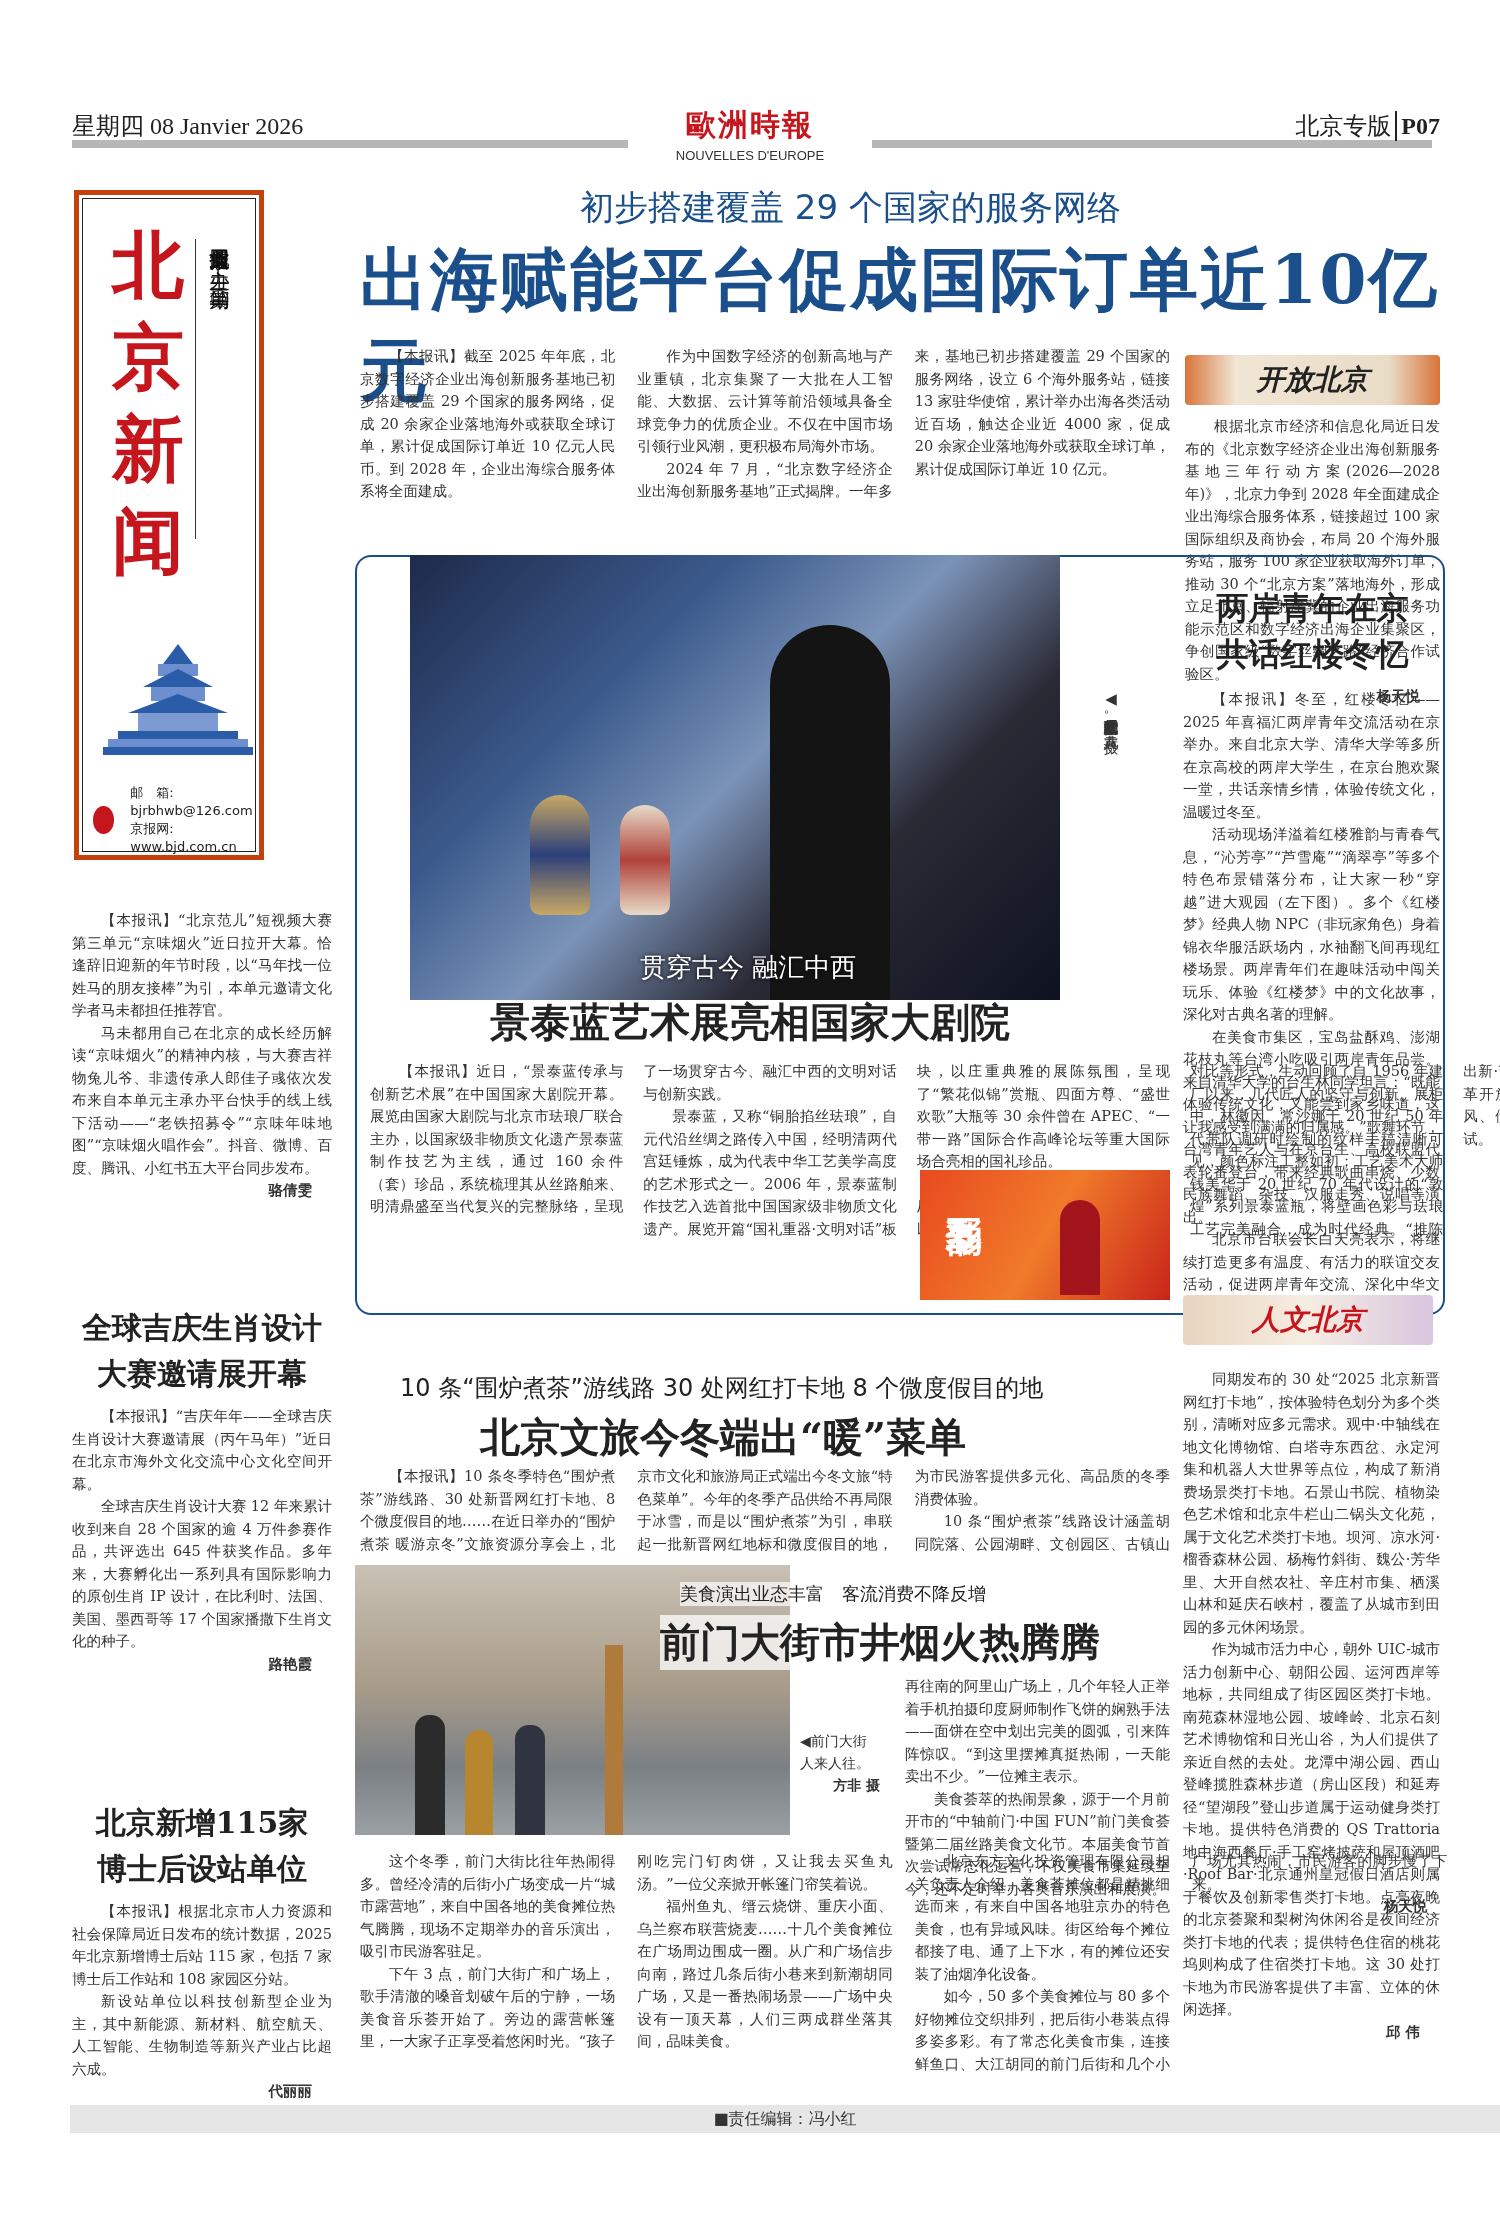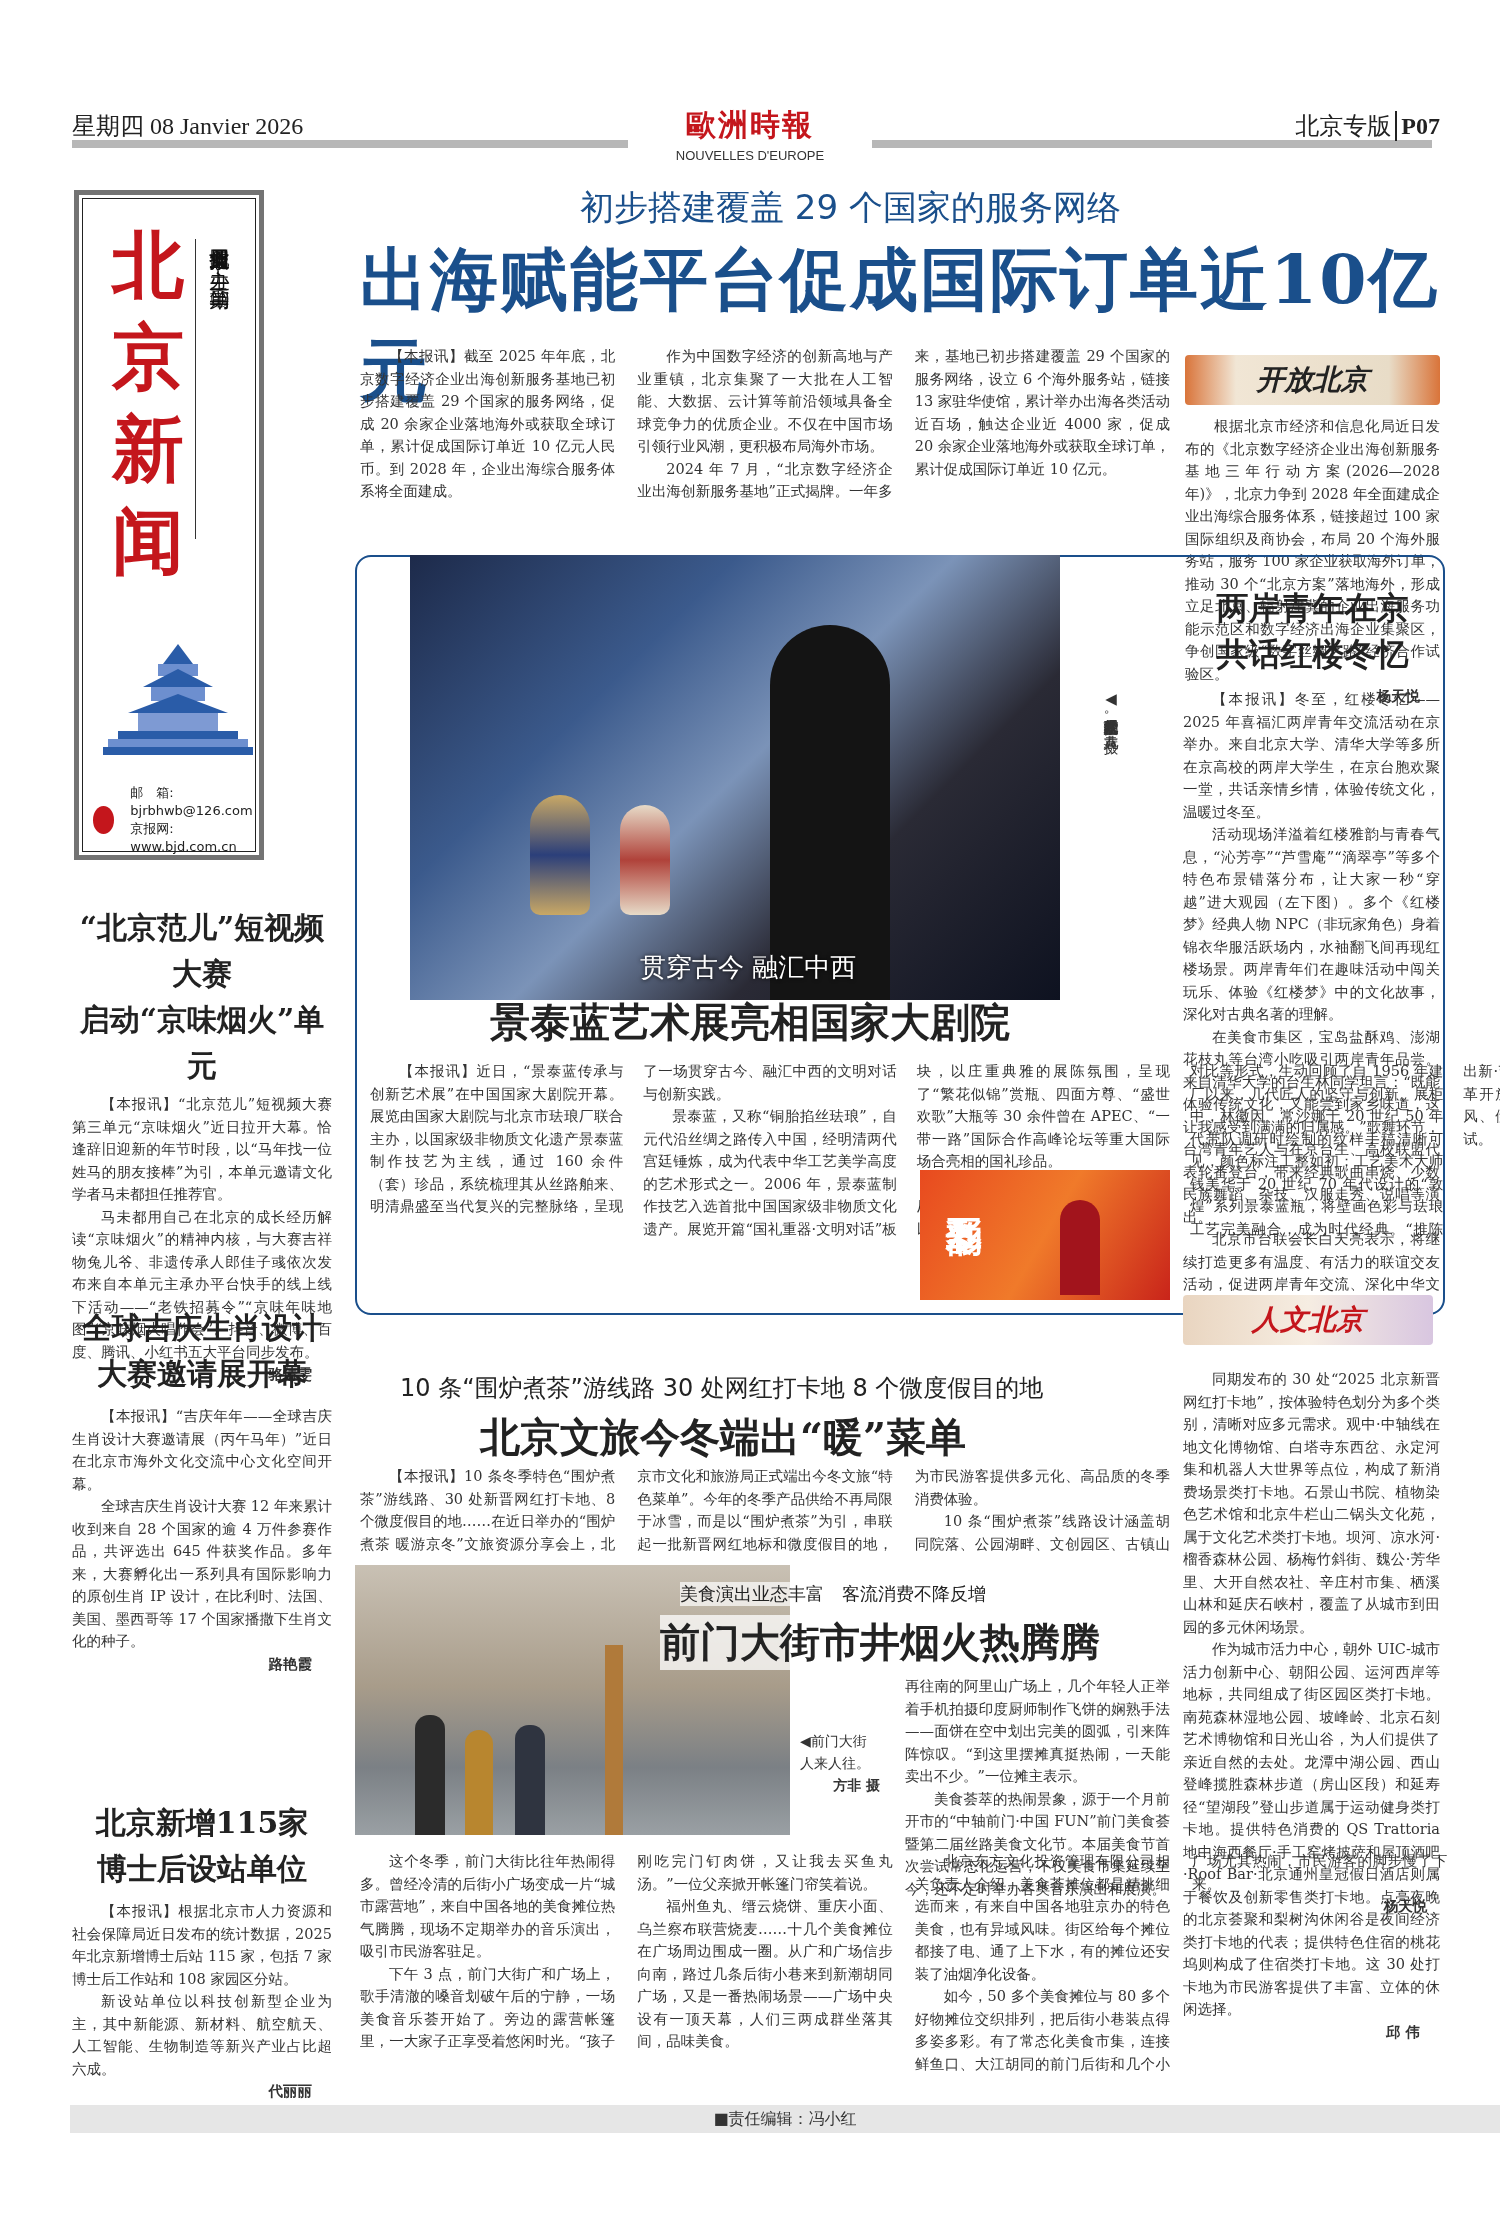--- a/index.html
+++ b/index.html
@@ -4,21 +4,21 @@
 <style>
 *{box-sizing:border-box;margin:0;padding:0}
 body{width:1500px;height:2237px;background:#fff;font-family:"DejaVu Serif",serif;color:#222;position:relative;overflow:hidden}
 .abs{position:absolute}
 .hdr-date{left:72px;top:110px;font-size:24px;font-family:"Liberation Serif",serif;color:#222}
 .hdr-rule{top:140px;height:8px;background:#b7b7b7}
 .logo-cn{left:650px;top:105px;width:200px;text-align:center;font-size:30px;color:#c4161c;font-weight:bold;letter-spacing:2px}
 .logo-en{left:650px;top:148px;width:200px;text-align:center;font-size:13px;font-family:"Liberation Sans",sans-serif;color:#333}
 .hdr-right{right:60px;top:110px;font-size:24px;font-family:"Liberation Serif",serif;display:flex;align-items:center;gap:4px}
 .hdr-right .sep{width:2px;height:30px;background:#222}
-.masthead{left:74px;top:190px;width:190px;height:670px;border:5px solid #737373;padding:3px}
+.masthead{left:74px;top:190px;width:190px;height:670px;border:5px solid #c2410c;padding:3px}
 .masthead-inner{border:1px solid #222;width:100%;height:100%;position:relative}
 .mh-title{position:absolute;left:20px;top:20px;width:90px;font-size:72px;line-height:92px;color:#c4161c;font-weight:bold;text-align:center}
 .mh-vline{position:absolute;left:112px;top:40px;width:1px;height:300px;background:#333}
 .mh-vert{position:absolute;left:118px;top:35px;width:30px;font-size:20px;line-height:22px;font-family:"DejaVu Sans",sans-serif;writing-mode:vertical-rl;color:#111}
 .mh-temple{position:absolute;left:20px;top:440px;width:150px;height:120px}
 .mh-contact{position:absolute;left:10px;top:585px;font-size:13px;font-family:"DejaVu Sans",sans-serif;line-height:18px;display:flex;gap:16px;align-items:center}
 .mh-contact .dot{width:28px;height:28px;border-radius:50%;background:#c4161c}
 .h-sub-blue{font-size:34px;color:#1a4f8b;font-family:"DejaVu Sans",sans-serif}
 .h-main-blue{font-size:68px;color:#1a4f8b;font-weight:bold;letter-spacing:2px}
 .col{font-size:14.5px;line-height:22.5px;text-align:justify;color:#333}
@@ -121,24 +121,20 @@
   <p>活动现场洋溢着红楼雅韵与青春气息，“沁芳亭”“芦雪庵”“滴翠亭”等多个特色布景错落分布，让大家一秒“穿越”进大观园（左下图）。多个《红楼梦》经典人物 NPC（非玩家角色）身着锦衣华服活跃场内，水袖翻飞间再现红楼场景。两岸青年们在趣味活动中闯关玩乐、体验《红楼梦》中的文化故事，深化对古典名著的理解。</p>
   <p>在美食市集区，宝岛盐酥鸡、澎湖花枝丸等台湾小吃吸引两岸青年品尝。来自清华大学的台生林同学坦言：“既能体验传统文化，又能尝到家乡味道，这让我感受到满满的归属感。”歌舞环节，台湾青年艺人与在京台生、高校联盟代表轮番登台，带来经典歌曲串烧、少数民族舞蹈、杂技、汉服走秀、说唱等演出。</p>
   <p>北京市台联会长白天亮表示，将继续打造更多有温度、有活力的联谊交友活动，促进两岸青年交流、深化中华文化认同。</p>
   <div class="author">宋佳音 文并摄</div>
 </div>
 <div class="abs banner" style="left:1183px;top:1295px;width:250px;height:50px;background:linear-gradient(90deg,#e9d5c0,#f6ede2 50%,#d8c6e0)">
   <div style="text-align:center;font-size:28px;font-weight:bold;color:#c4161c;line-height:50px;font-style:italic">人文北京</div>
 </div>
 
 <div class="abs" style="left:72px;top:905px;width:260px">
-  <div class="side-h" style="font-size:30px;line-height:46px">
-    <div>“北京范儿”短视频大赛</div>
-    <div>启动“京味烟火”单元</div>
-  </div>
   <div class="col" style="margin-top:4px">
     <p>【本报讯】“北京范儿”短视频大赛第三单元“京味烟火”近日拉开大幕。恰逢辞旧迎新的年节时段，以“马年找一位姓马的朋友接棒”为引，本单元邀请文化学者马未都担任推荐官。</p>
     <p>马未都用自己在北京的成长经历解读“京味烟火”的精神内核，与大赛吉祥物兔儿爷、非遗传承人郎佳子彧依次发布来自本单元主承办平台快手的线上线下活动——“老铁招募令”“京味年味地图”“京味烟火唱作会”。抖音、微博、百度、腾讯、小红书五大平台同步发布。</p>
     <div class="author">骆倩雯</div>
   </div>
 </div>
 <div class="abs" style="left:72px;top:1305px;width:260px">
   <div class="side-h" style="font-size:30px;line-height:46px">
     <div>全球吉庆生肖设计</div>
     <div>大赛邀请展开幕</div>

